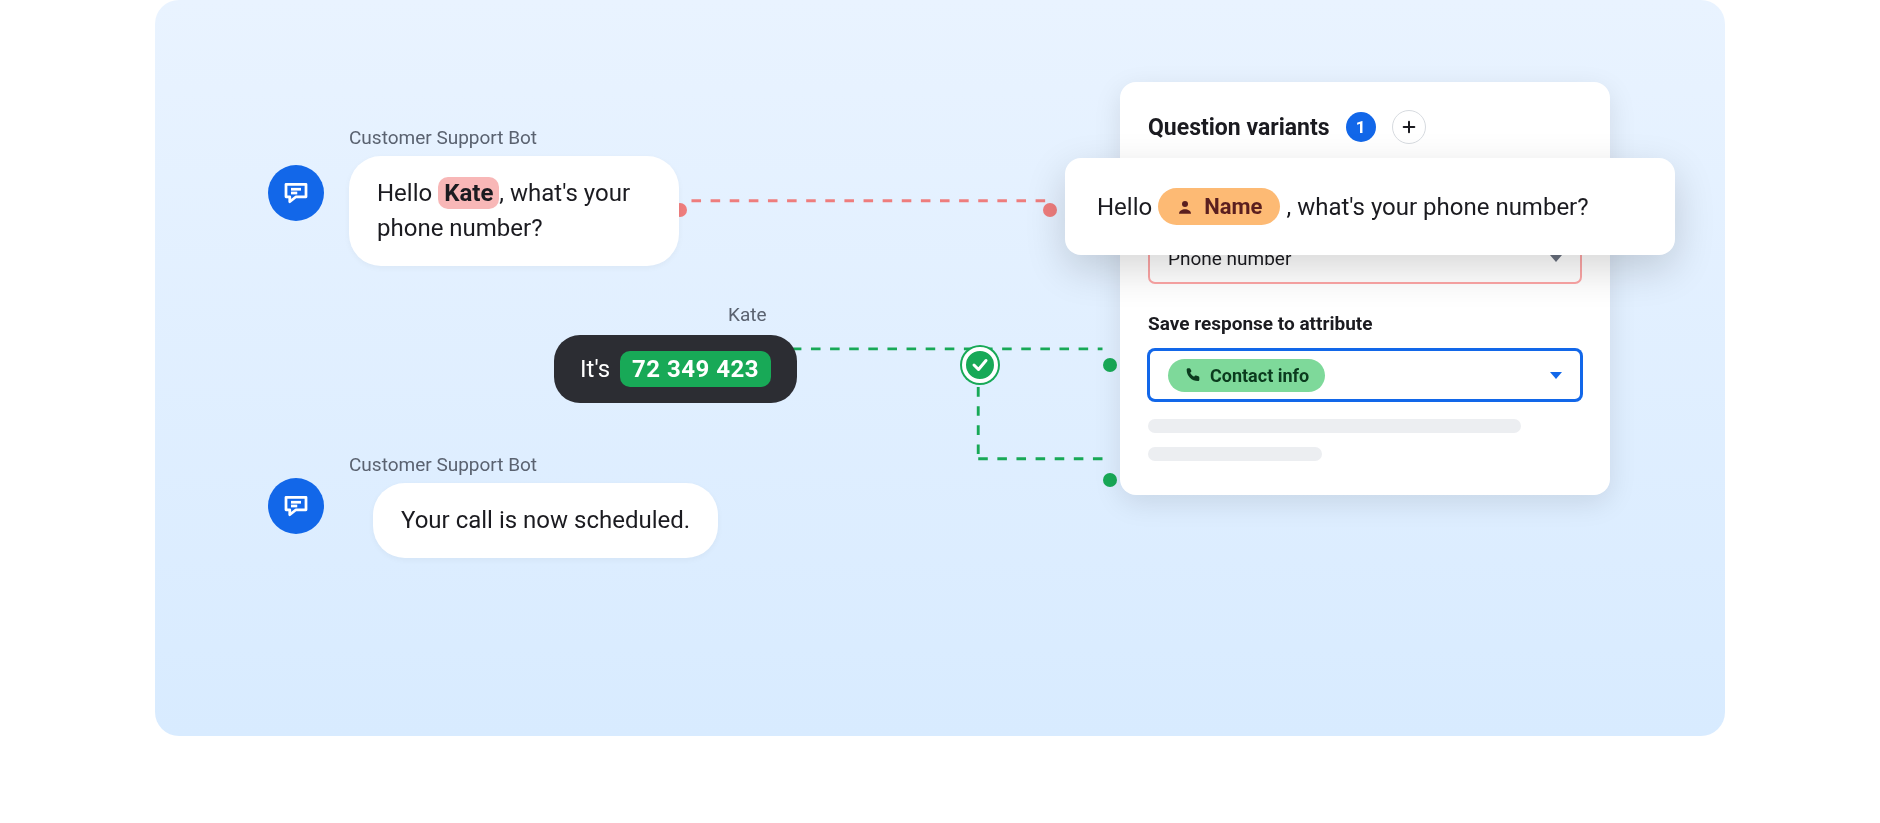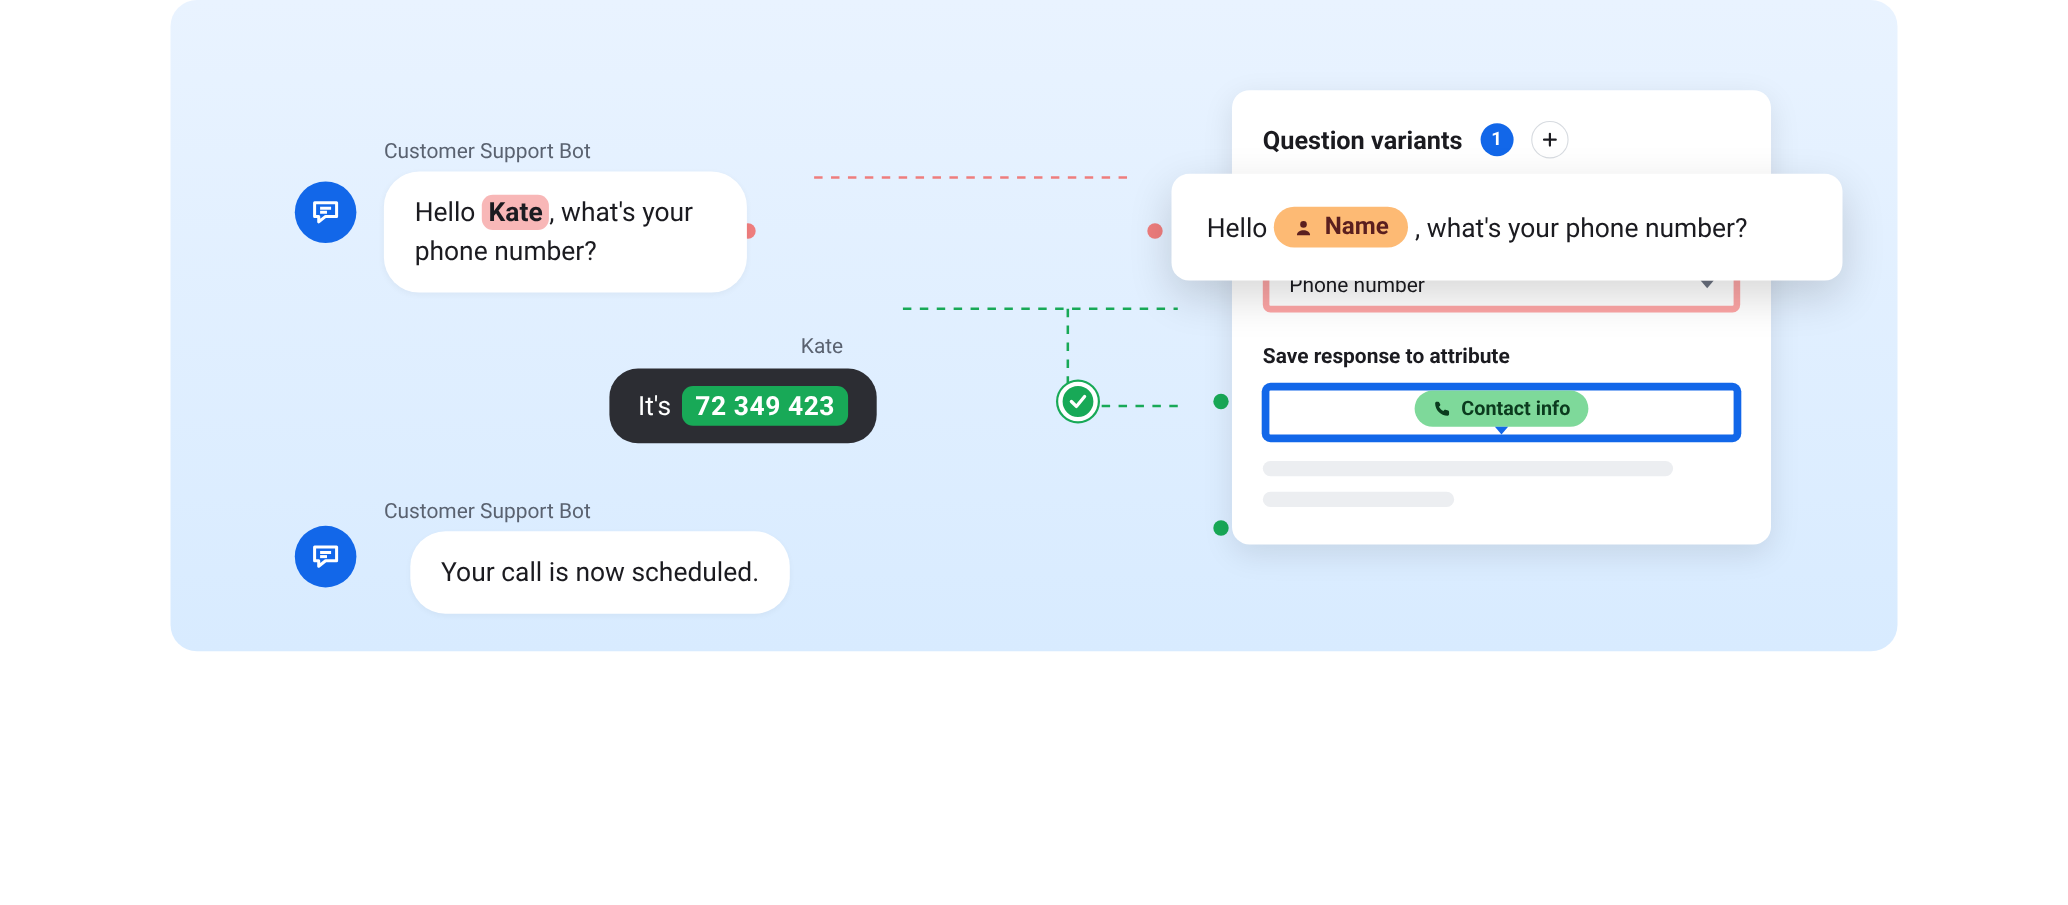--- a/index.html
+++ b/index.html
@@ -13,21 +13,21 @@
     height: 823px;
     position: relative;
     overflow: hidden;
   }
   .canvas {
     position: absolute;
     left: 50%;
     transform: translateX(-50%);
     top: 0;
     width: 1570px;
-    height: 592px;
+    height: 736px;
     background: linear-gradient(180deg, #e9f3ff 0%, #d8ebff 100%);
     border-radius: 24px;
   }
   .svg-connectors {
     position: absolute;
     left: 0; top: 0;
     width: 100%; height: 100%;
     pointer-events: none;
   }
 
@@ -129,21 +129,21 @@
 
   .section-label {
     font-size: 19px;
     font-weight: 700;
     color: #1b1b20;
     margin-bottom: 14px;
   }
   .dropdown {
     width: 100%;
     height: 52px;
-    border: 6px solid #fca5a5;
+    border: 2px solid #fca5a5;
     border-radius: 7px;
     background: #fff;
     display: flex;
     align-items: center;
     justify-content: space-between;
     padding: 0 18px;
     font-size: 19px;
     color: #1b1b20;
     cursor: pointer;
     margin-bottom: 28px;
@@ -298,21 +298,21 @@
             </svg>
         </span>
       </div>
 
       <div class="dropdown">
         <span>Phone number</span>
         <span class="caret grey"></span>
       </div>
 
       <div class="section-label">Save response to attribute</div>
-      <div class="dropdown active" style="margin-bottom:18px;flex-direction:column;">
+      <div class="dropdown active" style="margin-bottom:18px;">
         <span class="contact-chip">
           <svg viewBox="0 0 24 24" fill="#0b3b1e">
               <path d="M6 2c-1 0-2 .9-2 2 0 9.4 7.6 17 17 17 1.1 0 2-1 2-2v-3.3c0-.8-.5-1.5-1.3-1.8l-3.5-1.2c-.7-.2-1.5 0-2 .6l-1 1.2c-2.6-1.3-4.7-3.4-6-6l1.2-1c.6-.5.8-1.3.6-2L9.8 3.3C9.5 2.5 8.8 2 8 2H6z"></path>
             </svg>
           <span>Contact info</span>
         </span>
         <span class="caret blue"></span>
       </div>
 
       <div class="skel" style="width:86%;"></div>

